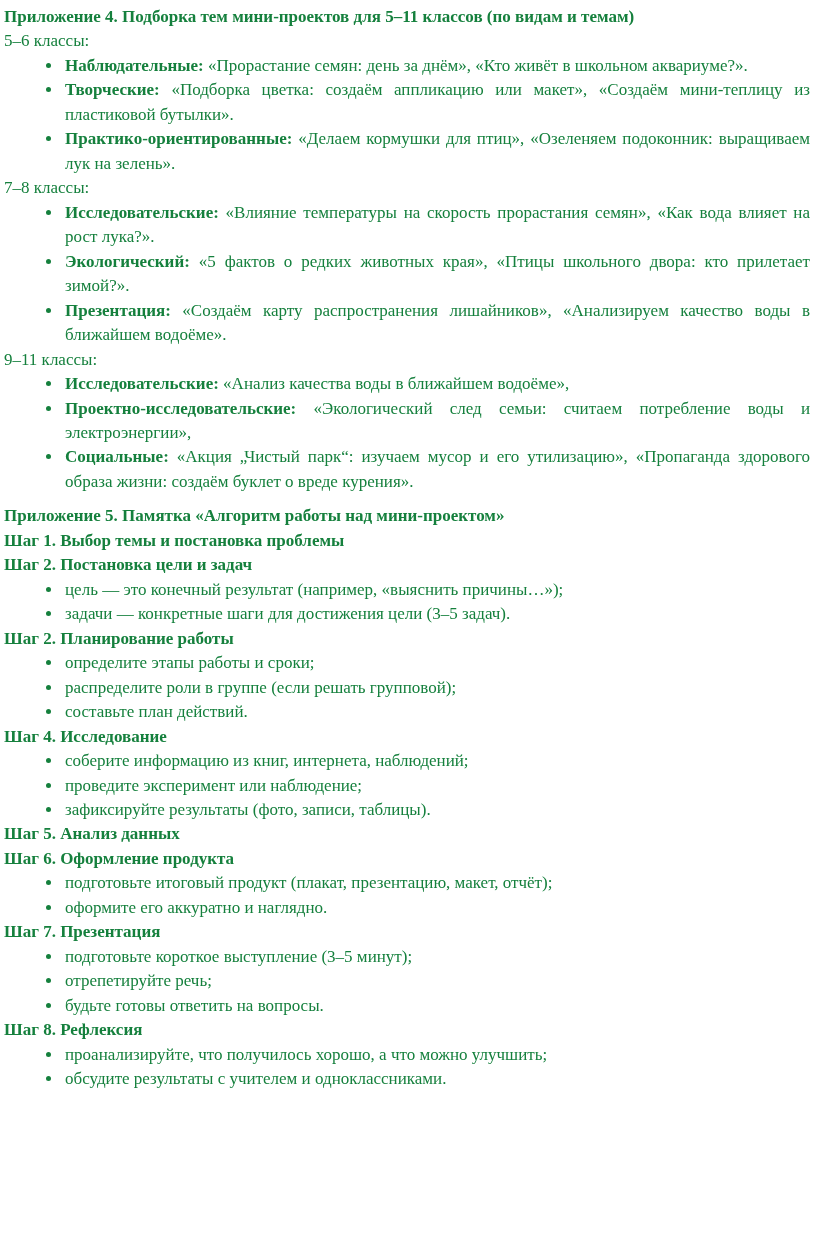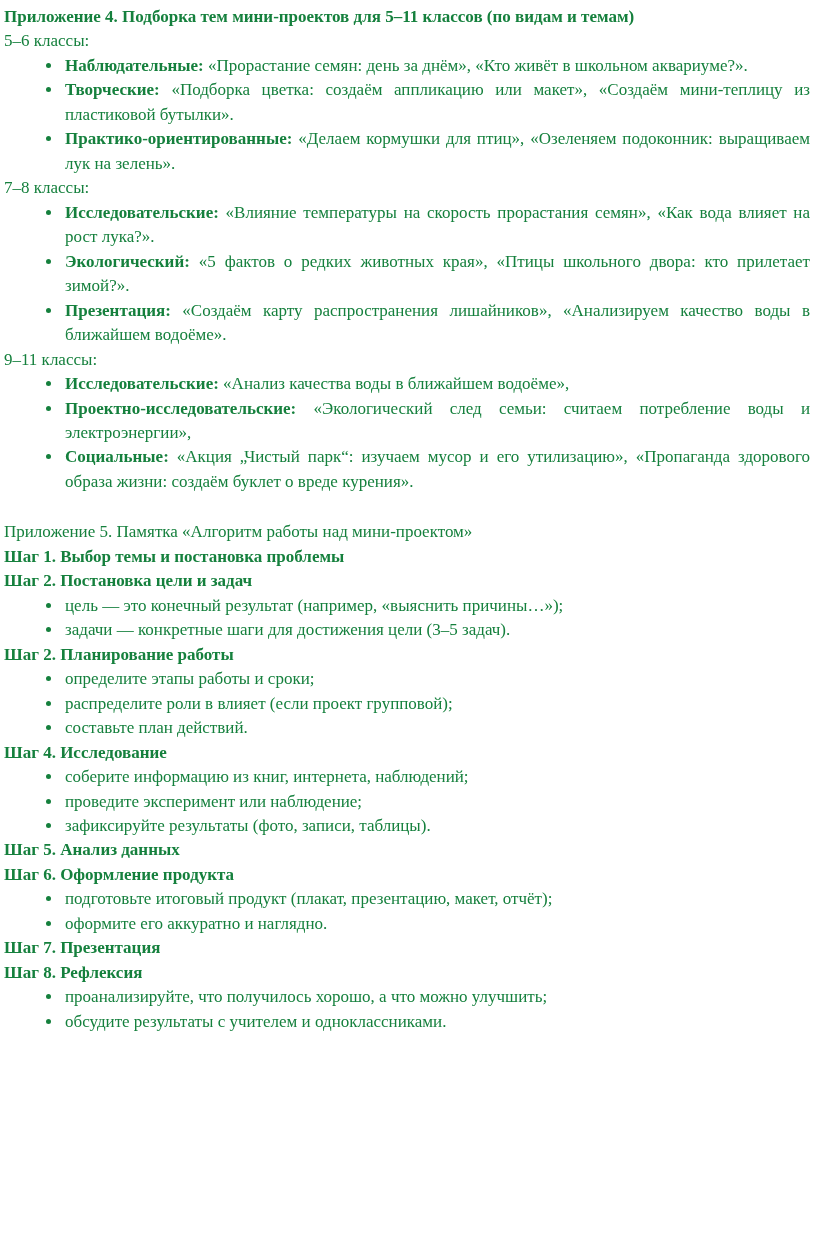--- a/index.html
+++ b/index.html
@@ -16,21 +16,21 @@
   }
   .doc-title { font-weight: bold; text-align: justify; }
   .grade-heading { font-weight: normal; }
   ul.bullets {
     margin: 0;
     padding-left: 59px;
     list-style-type: disc;
   }
   ul.bullets li { padding-left: 2px; }
   .justify li { text-align: justify; }
-  .appendix5-title { font-weight: normal; margin-top: 26px; }
+  .appendix5-title { font-weight: bold; margin-top: 10px; }
   .step-heading { font-weight: bold; }
   b.type-label { font-weight: bold; }
 </style>
 </head>
 <body>
 
 <div class="page">
 
   <div>
     <div class="doc-title">Приложение 4. Подборка тем мини-проектов для 5–11 классов (по видам и темам)</div>
@@ -91,40 +91,45 @@
 
     <div class="step-heading">Шаг 2. Постановка цели и задач</div>
     <ul class="bullets">
       <li>цель — это конечный результат (например, «выяснить причины…»);</li>
       <li>задачи — конкретные шаги для достижения цели (3–5 задач).</li>
     </ul>
 
     <div class="step-heading">Шаг 2. Планирование работы</div>
     <ul class="bullets">
       <li>определите этапы работы и сроки;</li>
-      <li>распределите роли в влияет (если проект групповой);</li>
+      <li>распределите роли в группе (если решать групповой);</li>
       <li>составьте план действий.</li>
     </ul>
 
     <div class="step-heading">Шаг 4. Исследование</div>
     <ul class="bullets">
       <li>соберите информацию из книг, интернета, наблюдений;</li>
       <li>проведите эксперимент или наблюдение;</li>
       <li>зафиксируйте результаты (фото, записи, таблицы).</li>
     </ul>
 
     <div class="step-heading">Шаг 5. Анализ данных</div>
 
     <div class="step-heading">Шаг 6. Оформление продукта</div>
     <ul class="bullets">
       <li>подготовьте итоговый продукт (плакат, презентацию, макет, отчёт);</li>
       <li>оформите его аккуратно и наглядно.</li>
     </ul>
 
     <div class="step-heading">Шаг 7. Презентация</div>
+    <ul class="bullets">
+      <li>подготовьте короткое выступление (3–5 минут);</li>
+      <li>отрепетируйте речь;</li>
+      <li>будьте готовы ответить на вопросы.</li>
+    </ul>
 
     <div class="step-heading">Шаг 8. Рефлексия</div>
     <ul class="bullets">
       <li>проанализируйте, что получилось хорошо, а что можно улучшить;</li>
       <li>обсудите результаты с учителем и одноклассниками.</li>
     </ul>
   </div>
 
 </div>
 

